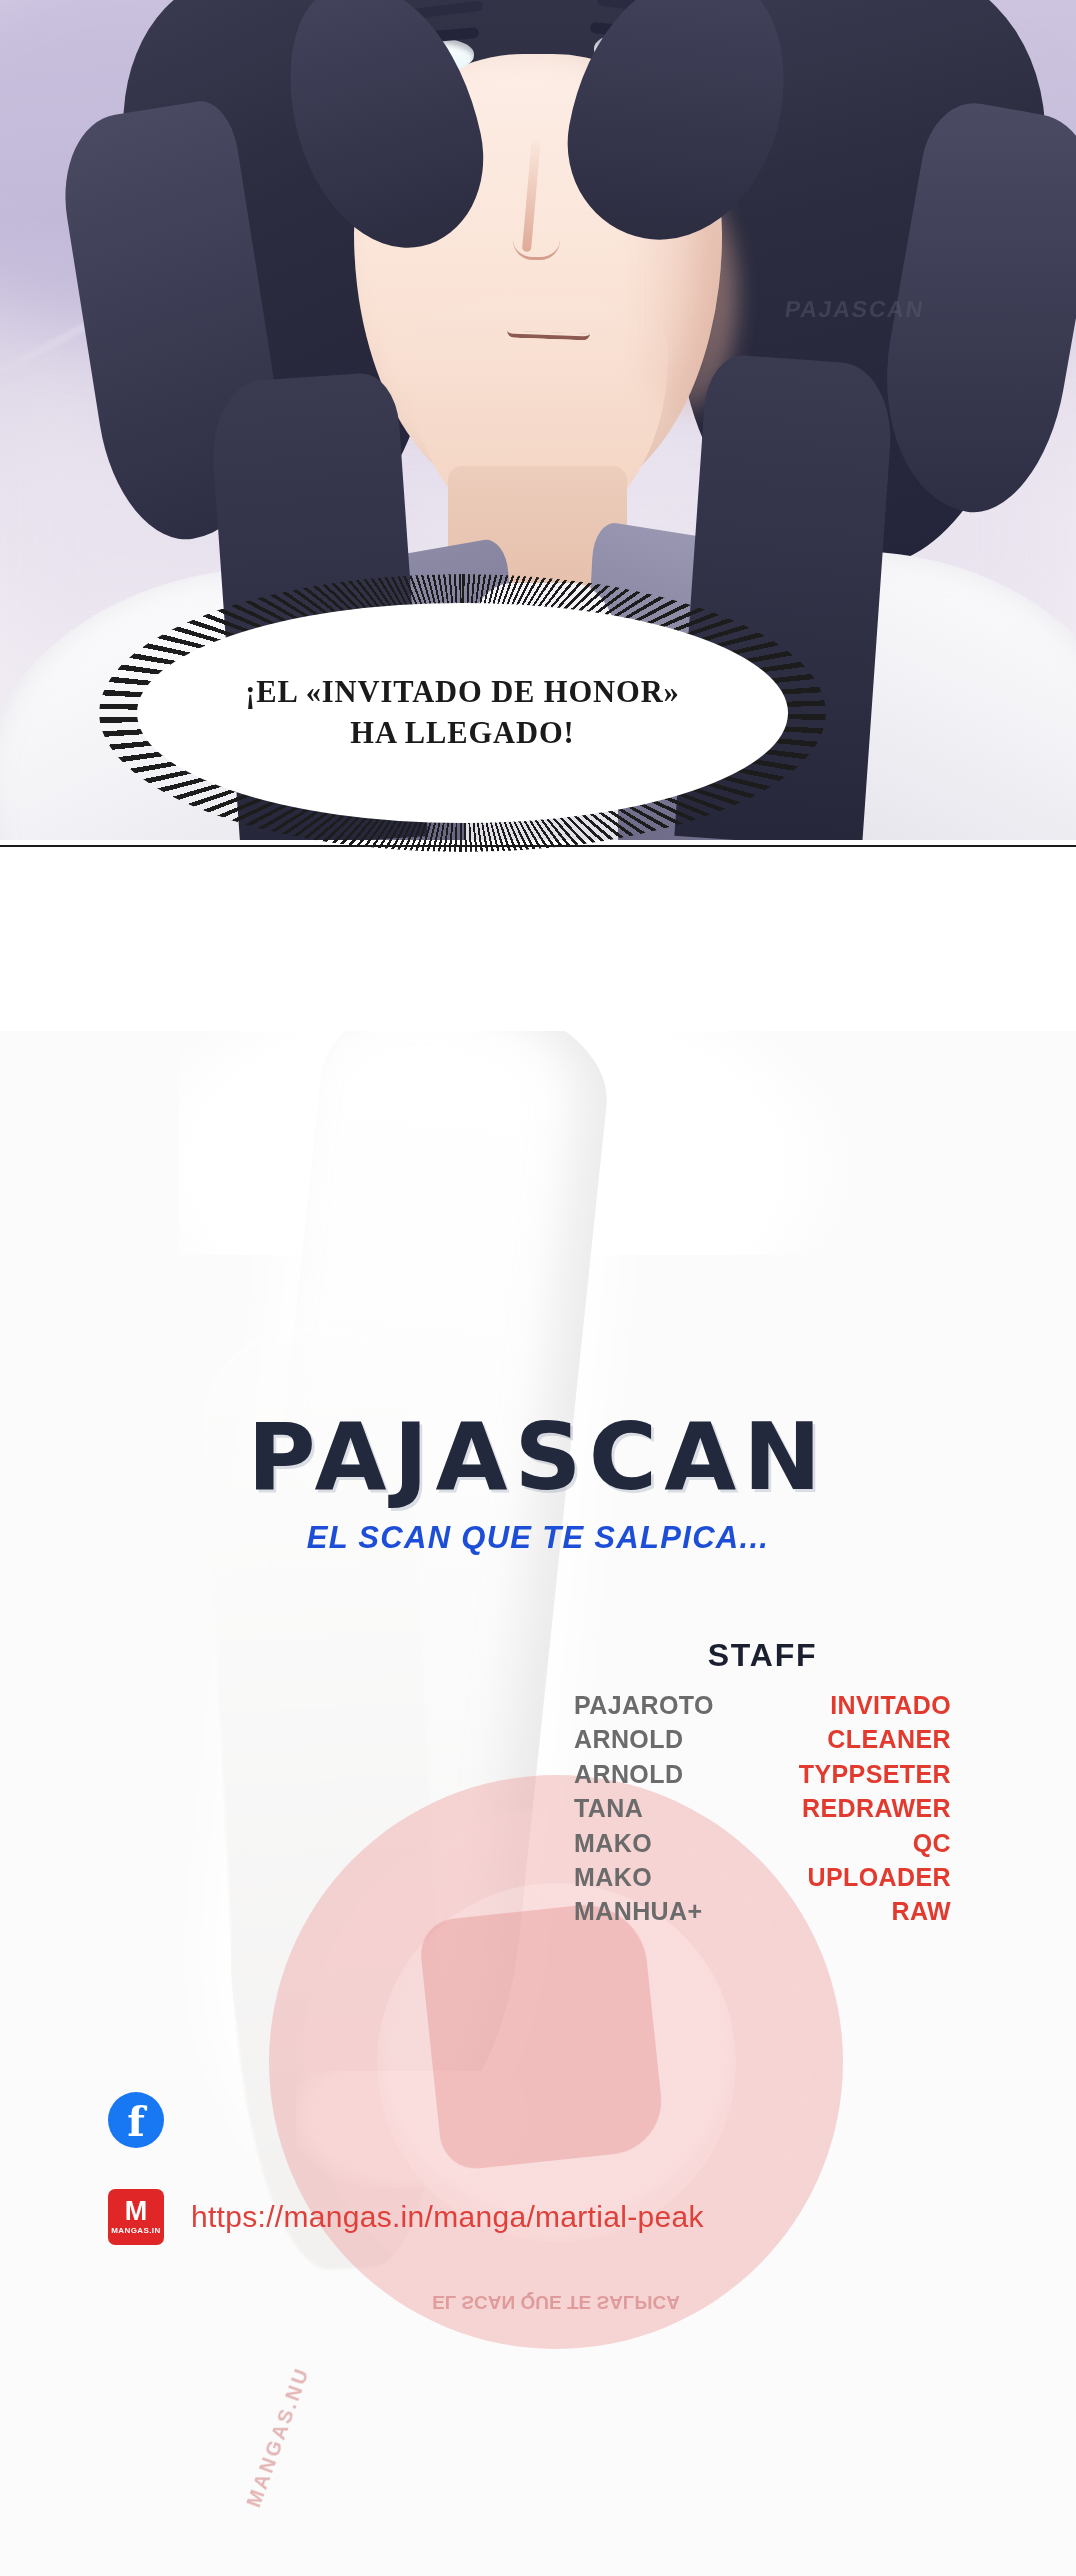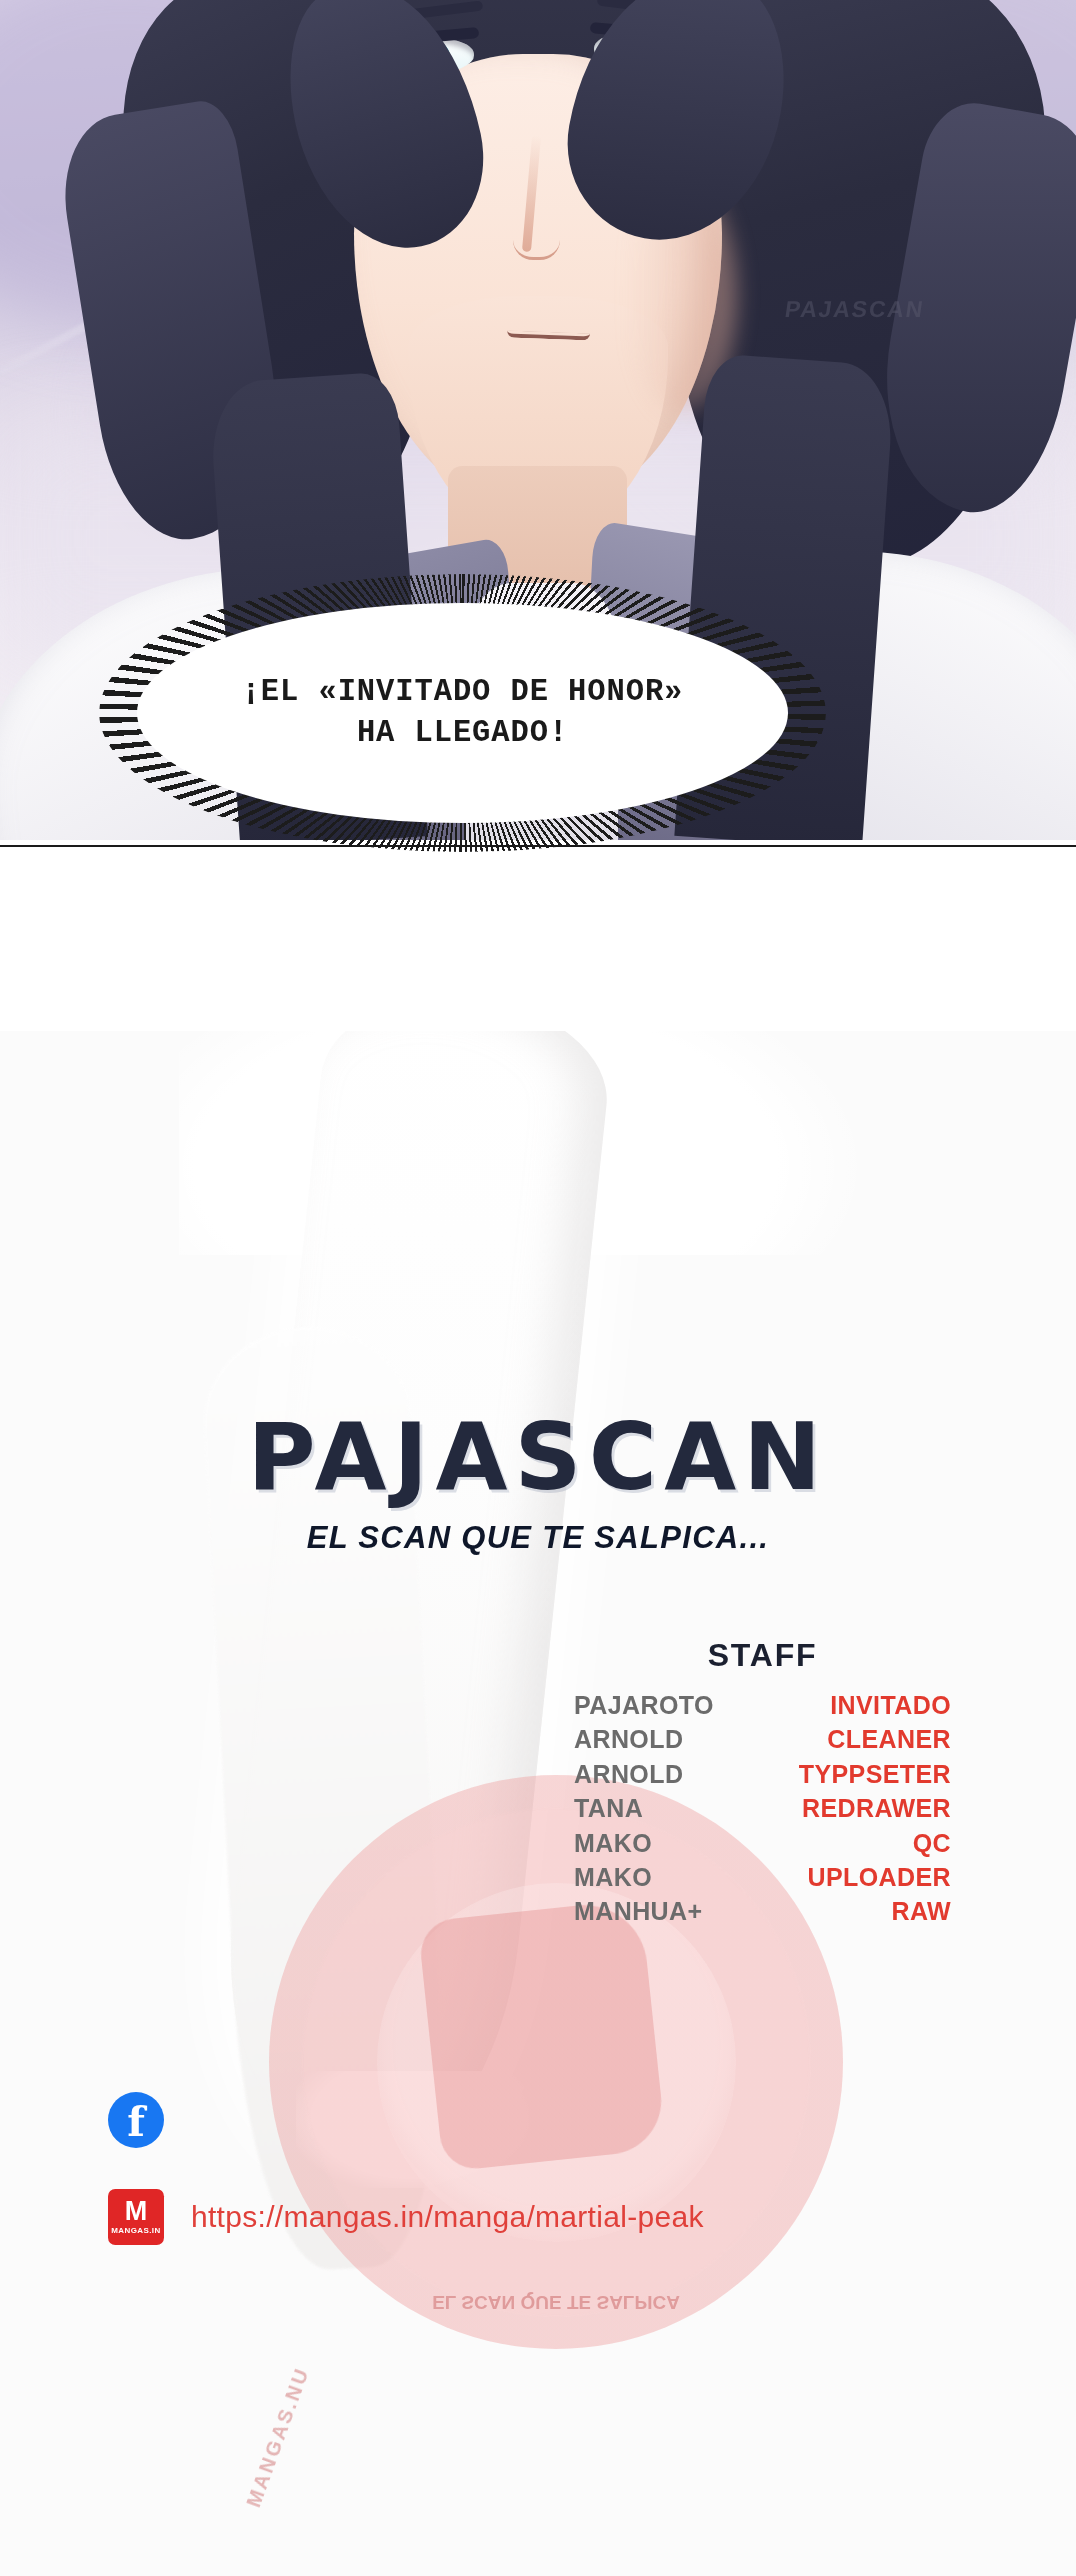--- a/index.html
+++ b/index.html
@@ -253,21 +253,21 @@
   }
   .bubble-body {
     position:absolute;
     left: 38px; top: 29px; right: 38px; bottom: 29px;
     background: #ffffff;
     border-radius: 50%;
     display:flex; align-items:center; justify-content:center;
   }
   .bubble-text {
     text-align:center;
-    font-family: Liberation Mono, monospace;
+    font-family: Liberation Serif, serif;
     font-size: 30.5px;
     font-weight: 600;
     letter-spacing: 0.9px;
     color: #1a1a1a;
     line-height: 1.35;
     white-space: pre-line;
   }
 
   
   .banner {
@@ -375,21 +375,21 @@
     text-shadow: 2.7px 2.7px 0 rgba(120,130,160,.25);
   }
   .paja-sub {
     position:absolute; left:0; right:0; top: 489px;
     text-align:center;
     font-family: "Liberation Sans", sans-serif;
     font-size: 31px;
     font-weight: 700;
     font-style: italic;
     letter-spacing: 1.3px;
-    color: #0f172a;
+    color: #1d4ed8;
   }
 
   
   .staff {
     position:absolute;
     left: 574px; top: 574px;
     width: 377px;
     margin-top: 32px;
   }
   .staff-title {

